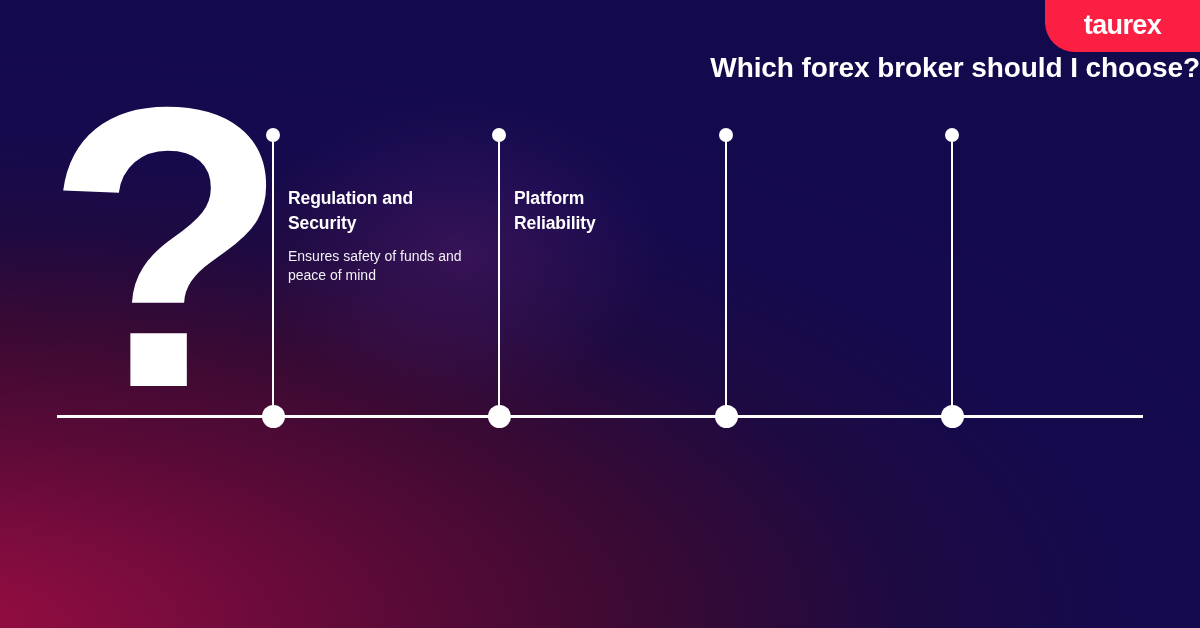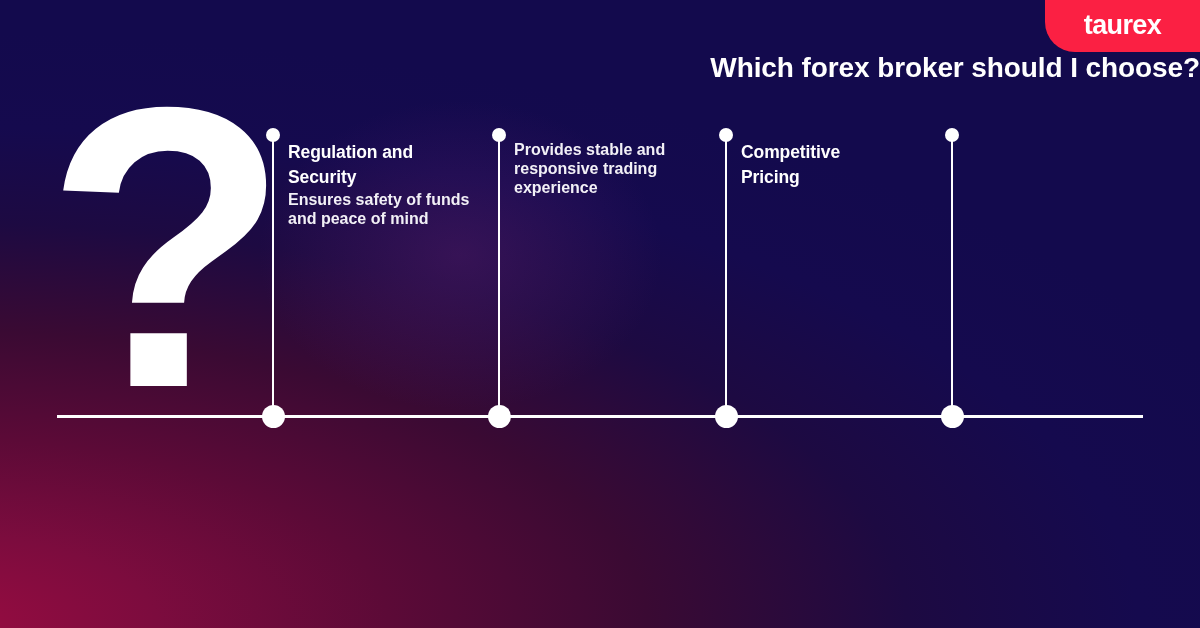--- a/index.html
+++ b/index.html
@@ -107,25 +107,27 @@
 
   .m-text { position:absolute; top:140px; left:15px; width:185px; }
 
   .m-head {
     color:#ffffff;
     font-size:17.5px;
     font-weight:bold;
     line-height:25px;
     letter-spacing:-0.1px;
     white-space:pre-line;
+    margin-top:46px;
   }
   .m-body {
+    margin-top:11px;
     color:#f2f0f6;
-    font-size:16px;
-    font-weight:bold;
+    font-size:14px;
+    font-weight:normal;
     line-height:19px;
   }
 </style>
 </head>
 <body>
 
 <div id="canvas">
 
   <div class="logo-badge">
     <span class="logo-text">taurex</span>
@@ -146,30 +148,29 @@
           <div class="m-head">Regulation and
 Security</div>
           <div class="m-body">Ensures safety of funds and peace of mind</div>
         </div>
       </div>
       <div class="milestone" style="left: 499px;">
         <div class="dot-top"></div>
         <div class="stem"></div>
         <div class="dot-base"></div>
         <div class="m-text">
-          <div class="m-body">Provides stable and responsive trading experience</div>
+          <div class="m-head">Platform
+Reliability</div>
         </div>
       </div>
       <div class="milestone" style="left: 726px;">
         <div class="dot-top"></div>
         <div class="stem"></div>
         <div class="dot-base"></div>
         <div class="m-text">
-          <div class="m-head">Competitive
-Pricing</div>
         </div>
       </div>
       <div class="milestone" style="left: 952px;">
         <div class="dot-top"></div>
         <div class="stem"></div>
         <div class="dot-base"></div>
         <div class="m-text">
         </div>
       </div>
     </div>

